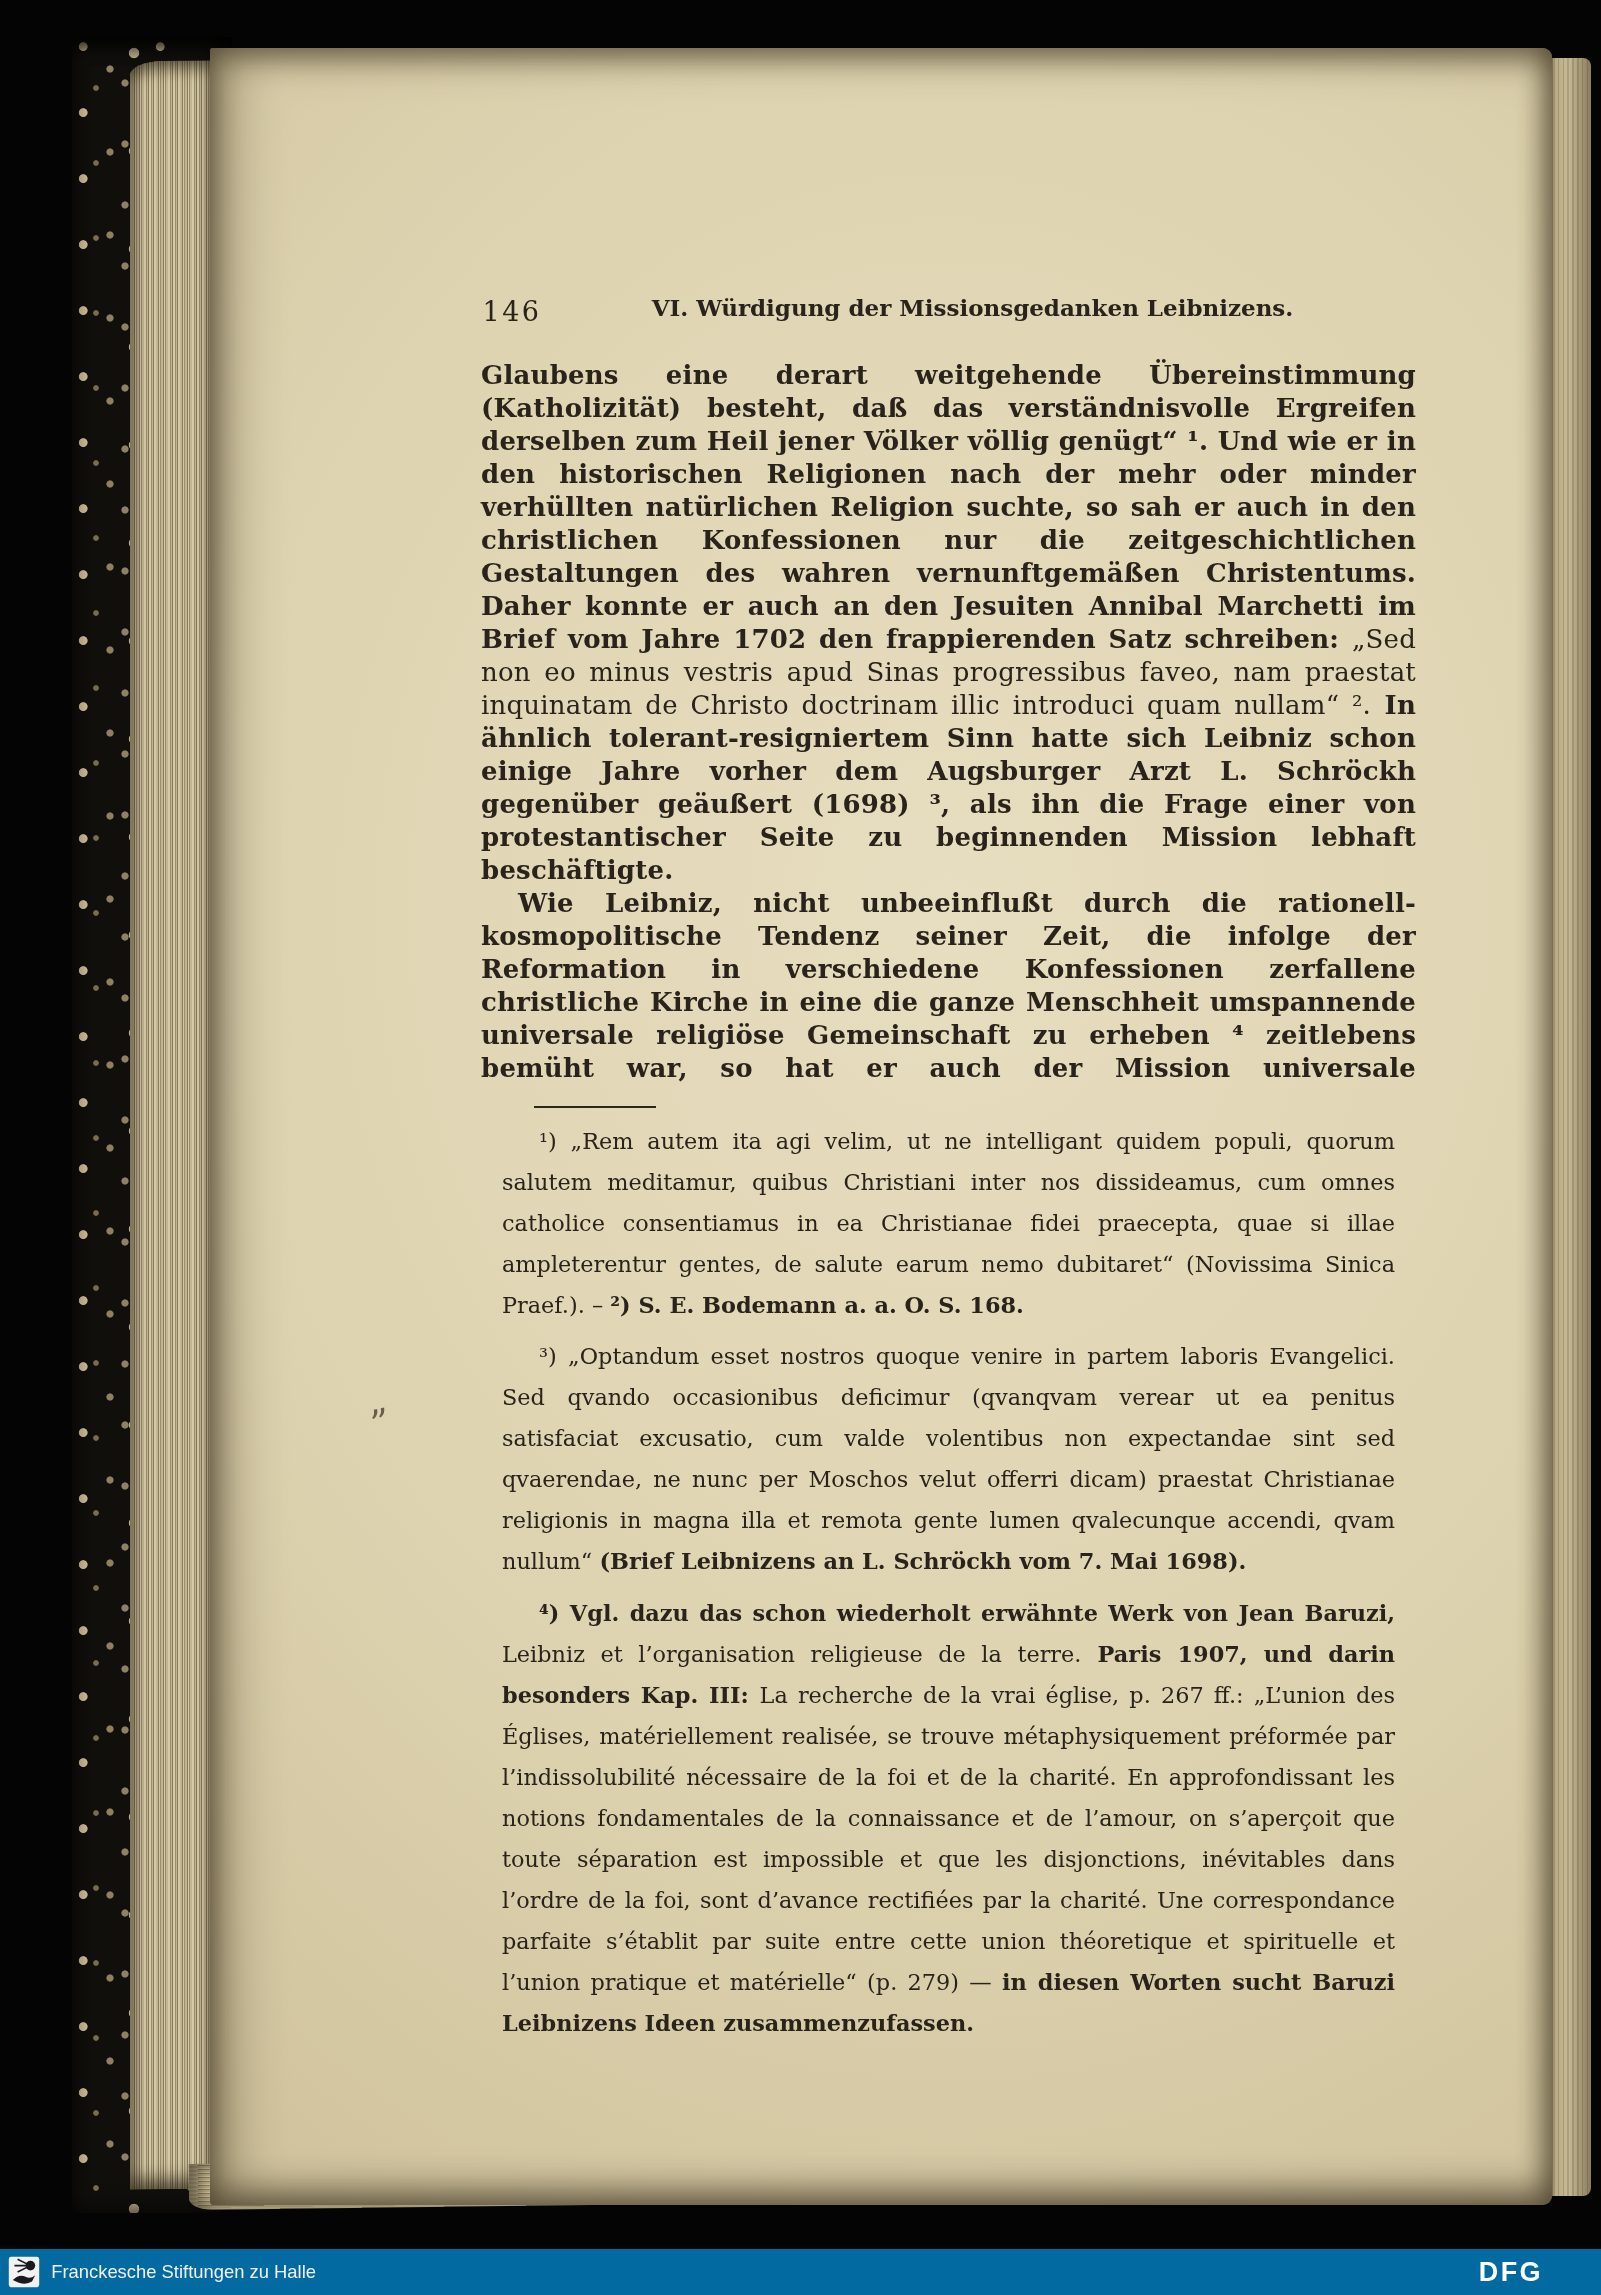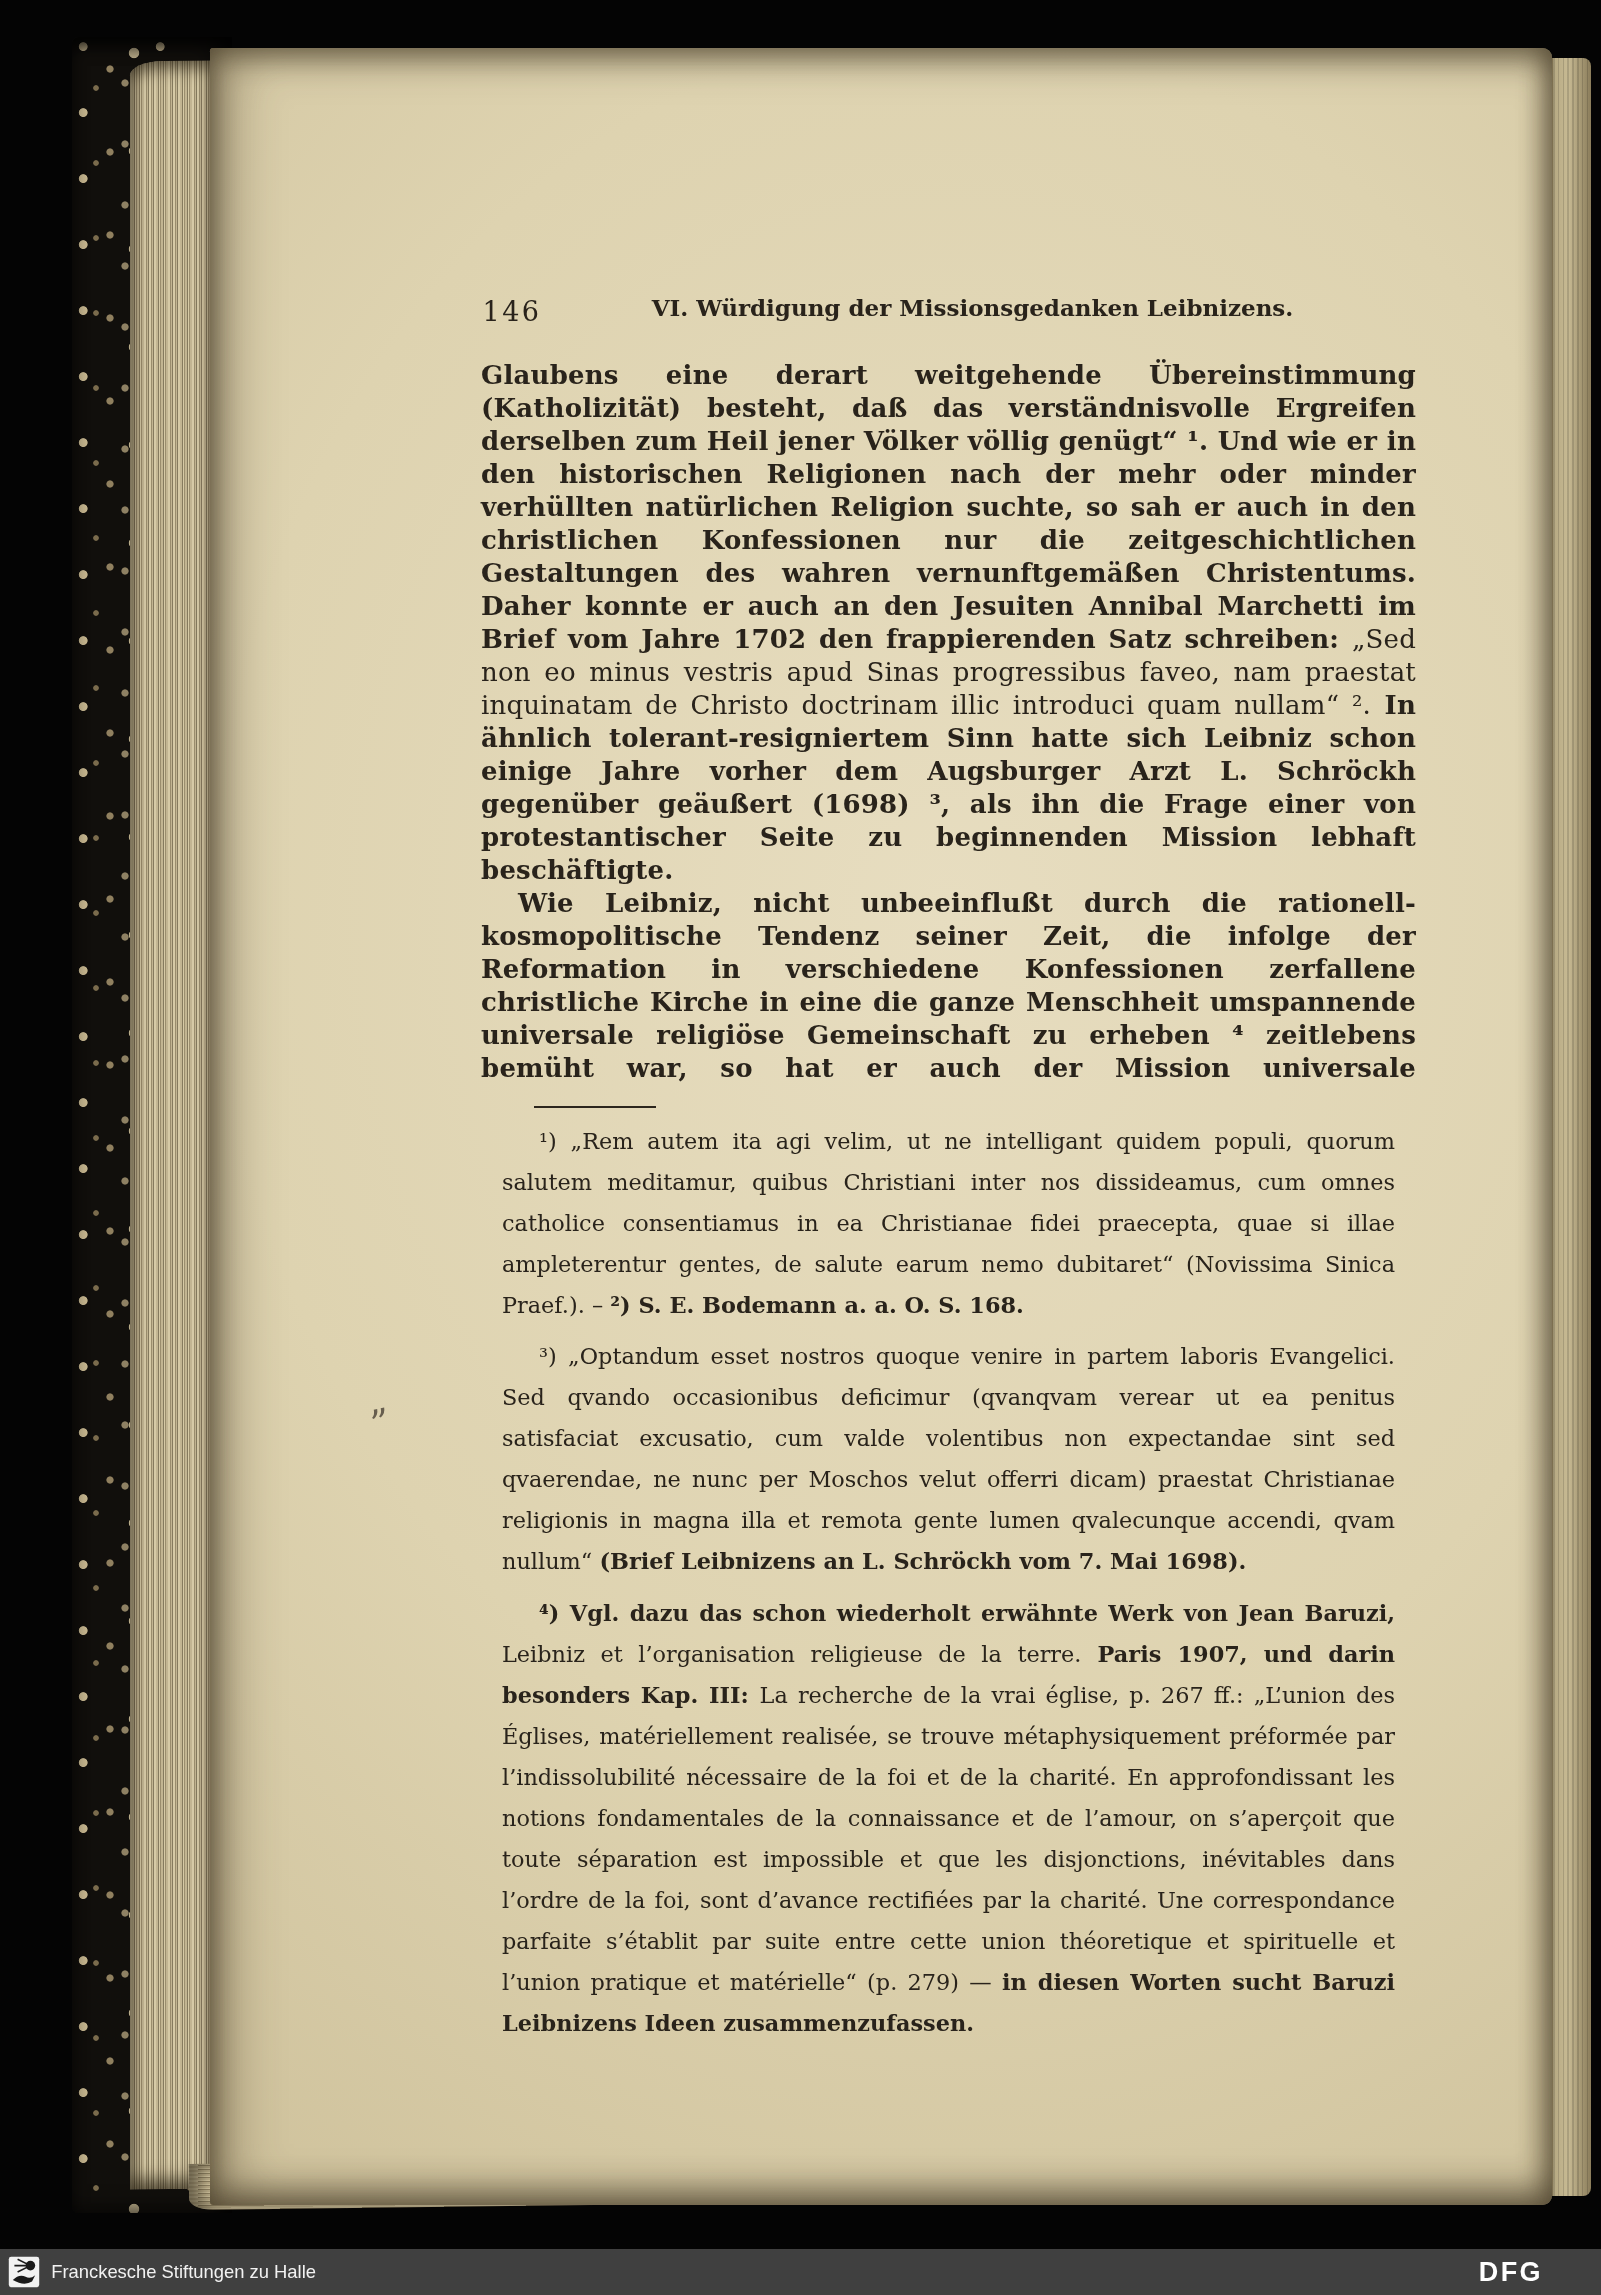--- a/index.html
+++ b/index.html
@@ -93,21 +93,21 @@
 
   .margin-mark {
     position: absolute; left: 367px; top: 1379px;
     font-family: "DejaVu Serif", serif; font-size: 37px; color: #4a4136;
     transform: rotate(-12deg); opacity: .8;
   }
 
   
   .bottom-bar {
     position: absolute; left: 0; bottom: 0; width: 100%; height: 46px;
-    background: #404040;
+    background: #0369a1;
     display: flex; align-items: center; justify-content: space-between;
     padding: 0 58px 0 8px; box-sizing: border-box;
   }
   .brand-left {
     display: flex; align-items: center; gap: 11.2px;
     color: #f2f2f2; font-family: "Liberation Sans", sans-serif; font-size: 18.4px;
   }
   .brand-logo { width: 32px; height: 32px; flex: 0 0 auto; }
   .dfg {
     color: #ffffff; font-family: "Liberation Sans", sans-serif;

